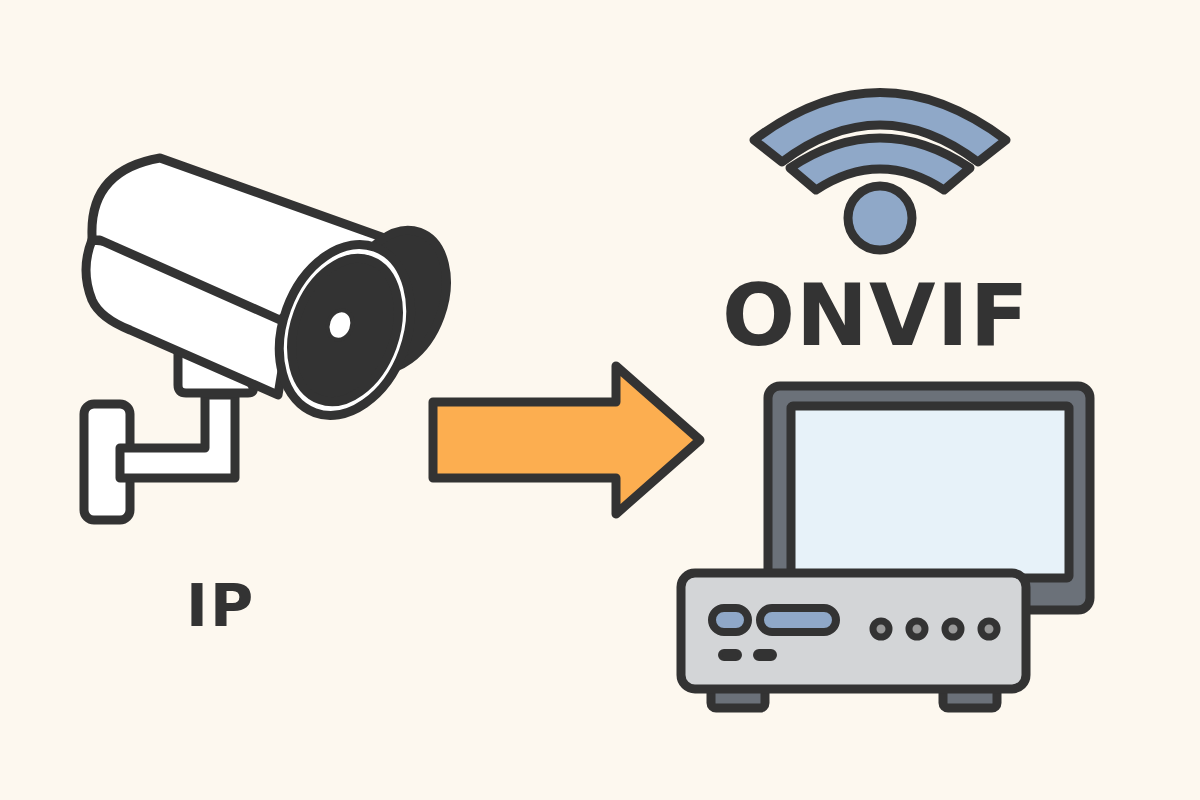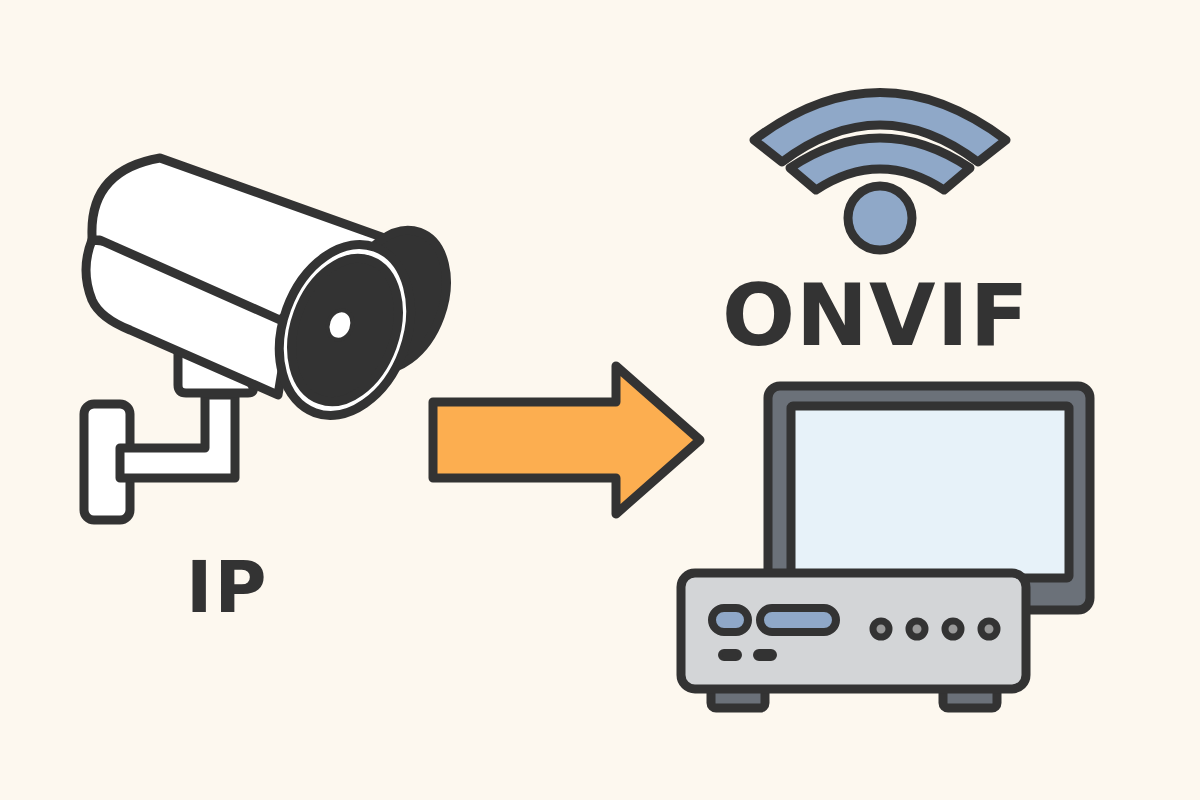--- a/index.html
+++ b/index.html
@@ -1,19 +1,19 @@
 <!DOCTYPE html>
 <html><head>
 <meta charset="utf-8">
 <style>
   html, body { margin:0; padding:0; }
   body { width:1200px; height:800px; background:#fdf8ef; overflow:hidden; position:relative; font-family:"DejaVu Sans", sans-serif; }
   .layer { position:absolute; left:0; top:0; }
   .label { position:absolute; color:#333333; font-weight:bold; font-family:"DejaVu Sans", sans-serif; line-height:1; }
-  #ip-label { left:186px; top:552px; font-size:71px; letter-spacing:2px; }
+  #ip-label { left:186px; top:576px; font-size:59px; letter-spacing:2px; }
   #onvif-label { left:722px; top:272px; font-size:86px; letter-spacing:1px; }
 </style>
 </head>
 <body>
 
 <svg class="layer" width="1200" height="800" viewBox="0 0 1200 800">
 
   <g stroke="#333" stroke-width="9" stroke-linejoin="round" stroke-linecap="round">
 
     <rect x="84" y="404" width="46" height="116" rx="10" fill="#fff"></rect>

